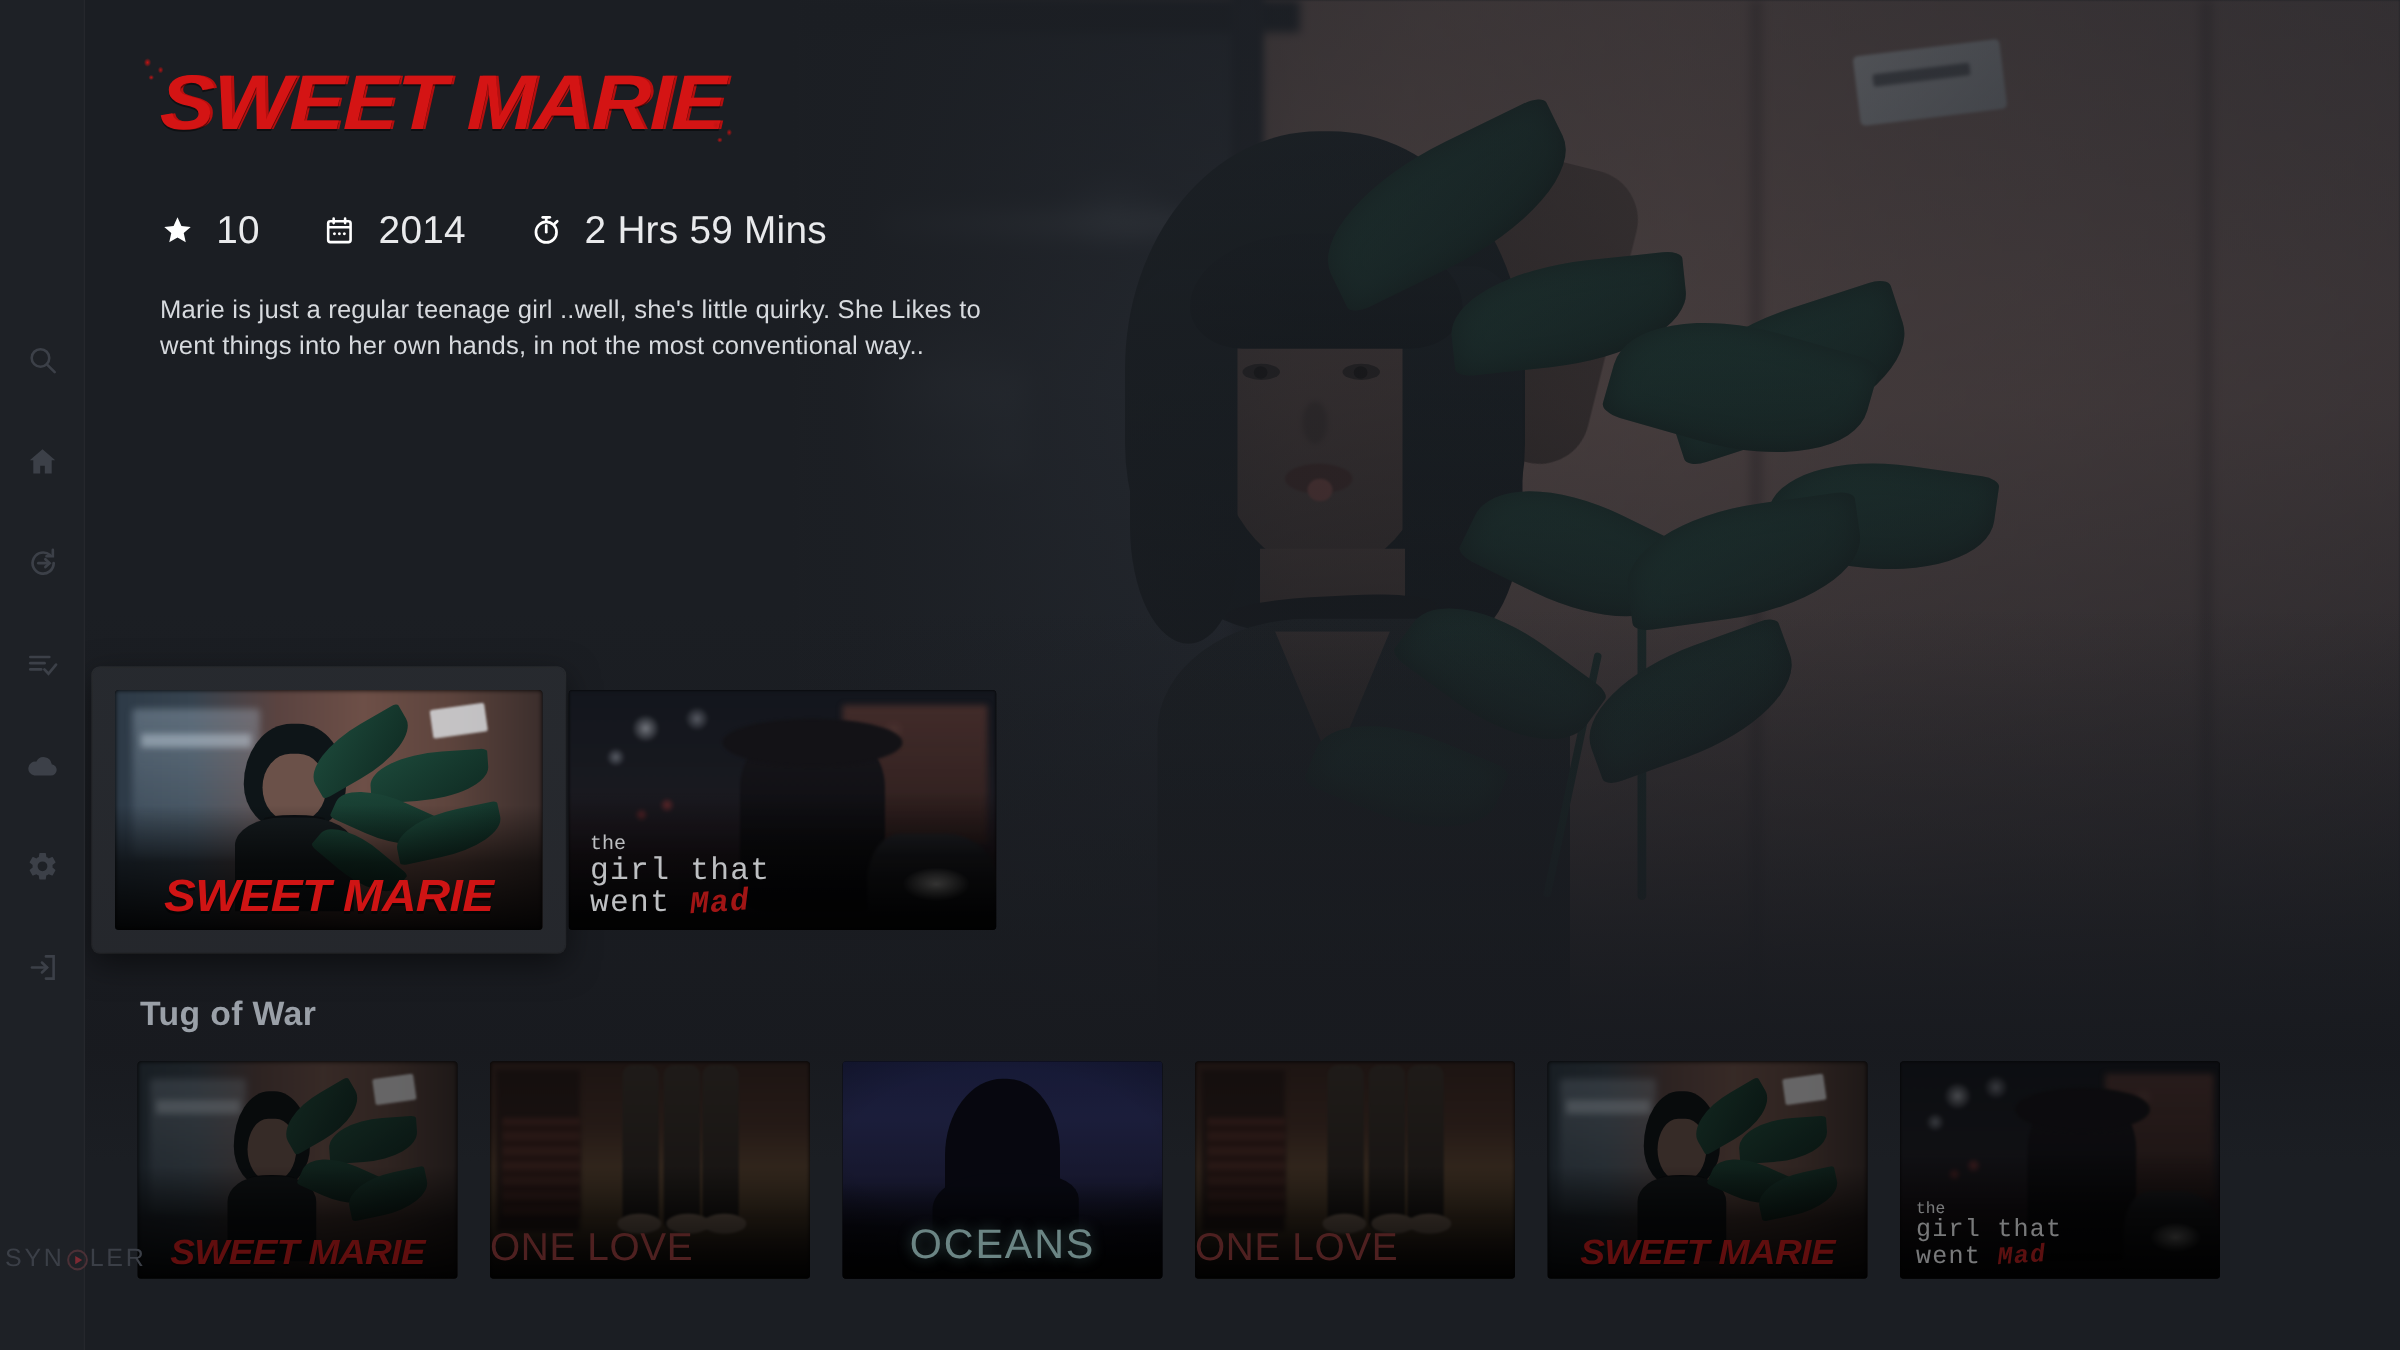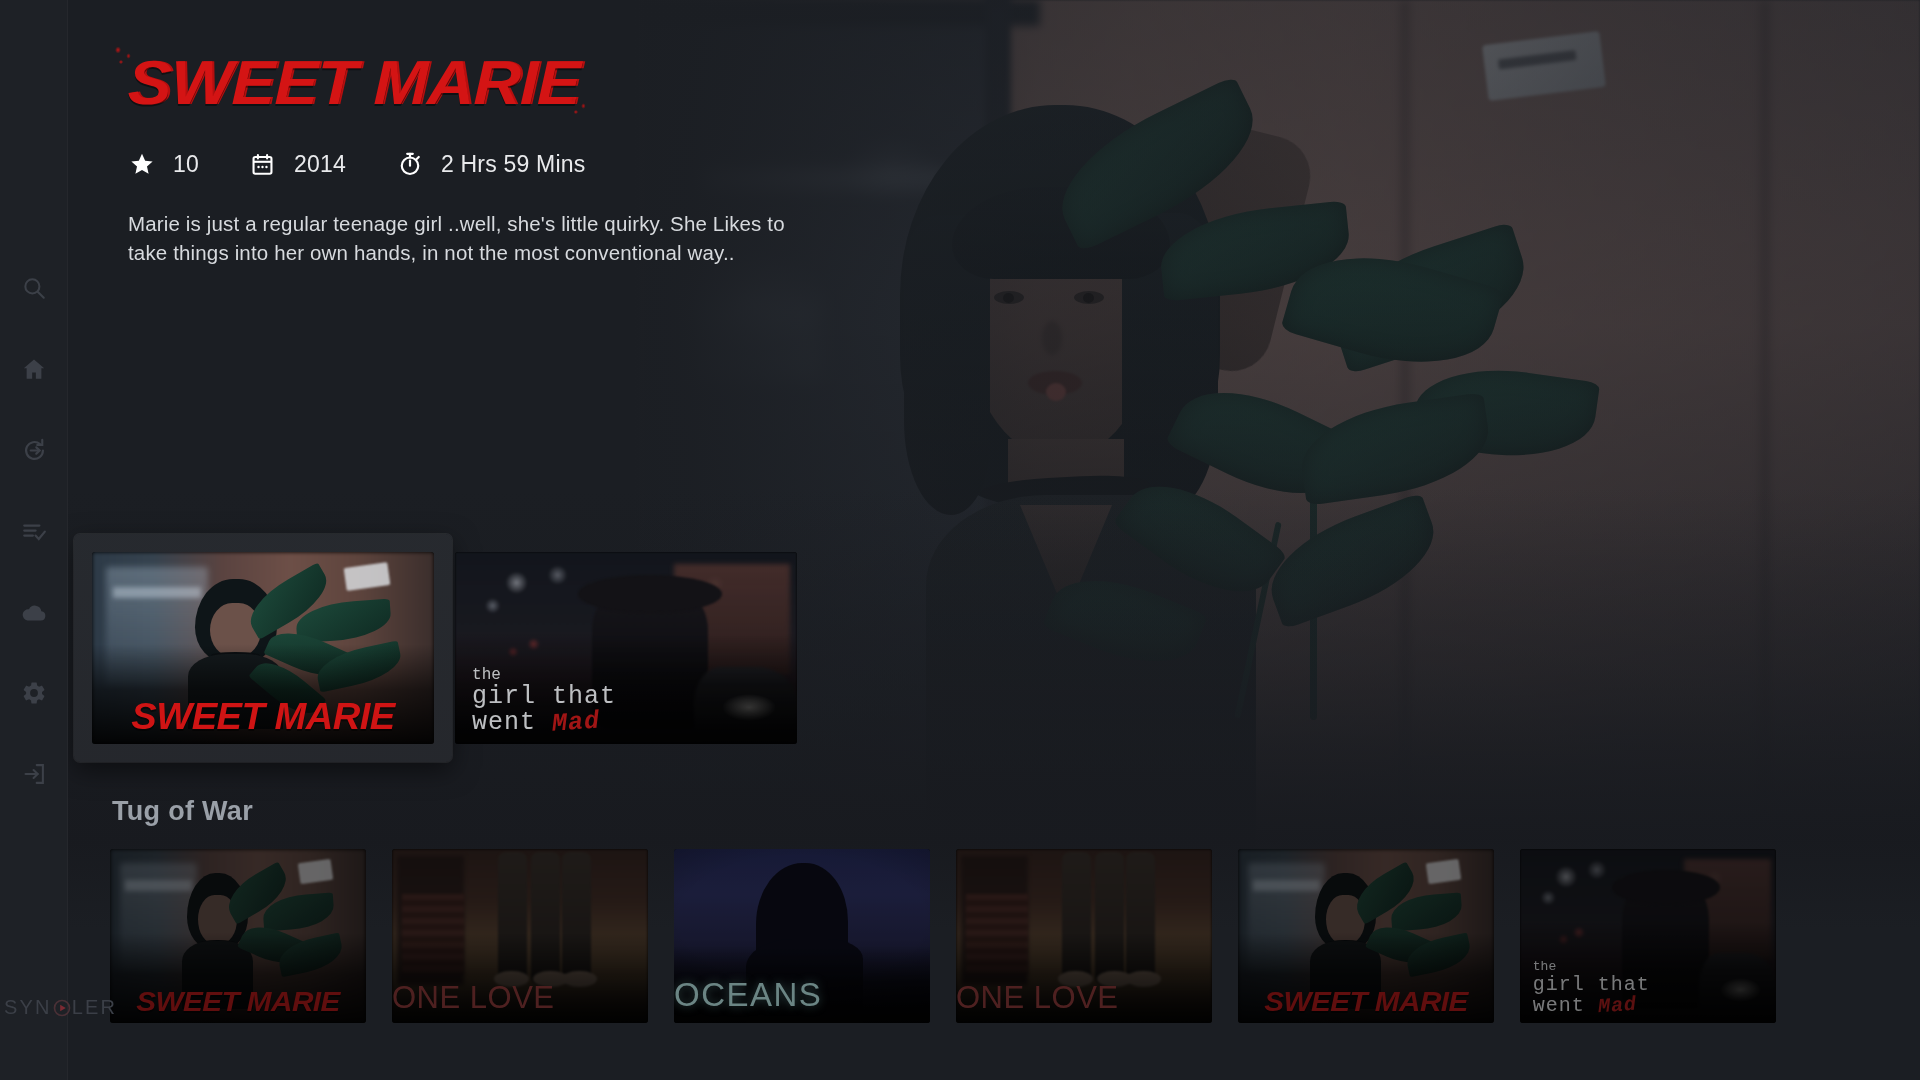--- a/index.html
+++ b/index.html
@@ -192,21 +192,21 @@
     background:
       radial-gradient(4px 5px at 6px 6px,#c41212,rgba(196,18,18,0) 70%),
       radial-gradient(3px 4px at 16px 12px,#b81010,rgba(184,16,16,0) 70%),
       radial-gradient(3px 3px at 9px 18px,#c41212,rgba(196,18,18,0) 70%);
   }
   .logo-title::before { left:-16px; top:-8px; }
   .logo-title::after  { right:-14px; bottom:-6px; }
 
   .meta-row {
     display:flex; align-items:center; gap:0;
-    margin-top:36px; color:#e9eaec; font-size:23px;
+    margin-top:52px; color:#e9eaec; font-size:31px;
   }
   .meta-item { display:flex; align-items:center; }
   .meta-item + .meta-item { margin-left:50px; }
   .meta-item .mi-icon { display:flex; align-items:center; justify-content:center; width:28px; height:28px; }
   .meta-item .mi-text { margin-left:17px; letter-spacing:.2px; }
 
   .synopsis {
     margin-top:32px; width:700px;
     color:#d7dade; font-size:20.5px; line-height:28.5px;
     letter-spacing:.15px;
@@ -392,21 +392,21 @@
     background:#0b0c1a;
     border-radius:50% 46% 16% 16% / 42% 40% 8% 8%;
     filter:blur(.6px);
   }
   .art-oc-sil2 {
     position:absolute; left:28%; top:52%; width:46%; height:48%;
     background:#0b0c1a; border-radius:40% 30% 0 0 / 34% 24% 0 0;
   }
   .art-oc-title {
     position:absolute; left:0; right:0; bottom:5%;
-    text-align:left; color:#a9d8d6; letter-spacing:1.5px; white-space:nowrap;
+    text-align:center; color:#a9d8d6; letter-spacing:1.5px; white-space:nowrap;
     text-shadow:0 0 10px rgba(140,220,215,.55);
   }
   .art-vignette {
     position:absolute; inset:0;
     background:radial-gradient(120% 90% at 50% 40%, rgba(0,0,0,0) 40%, rgba(0,0,0,.55) 100%);
   }
 </style>
 </head>
 <body>
 
@@ -583,21 +583,21 @@
             <line x1="9.4" y1="2.6" x2="14.6" y2="2.6"></line>
             <line x1="12" y1="2.6" x2="12" y2="5.9"></line>
             <line x1="18.2" y1="7.4" x2="20.1" y2="5.5"></line>
           </svg>
         </span>
         <span class="mi-text">2 Hrs 59 Mins</span>
       </div>
 
     </div>
 
-    <p class="synopsis">Marie is just a regular teenage girl ..well, she's  little quirky. She Likes to take things into her own hands, in not the most conventional way..</p>
+    <p class="synopsis">Marie is just a regular teenage girl ..well, she's  little quirky. She Likes to went things into her own hands, in not the most conventional way..</p>
   </section>
 
   <div class="rows">
 
     <section class="row upnext">
 
       <div class="row-strip">
 
         <div class="card-lg selected">
           <div class="sel-ring"></div>

